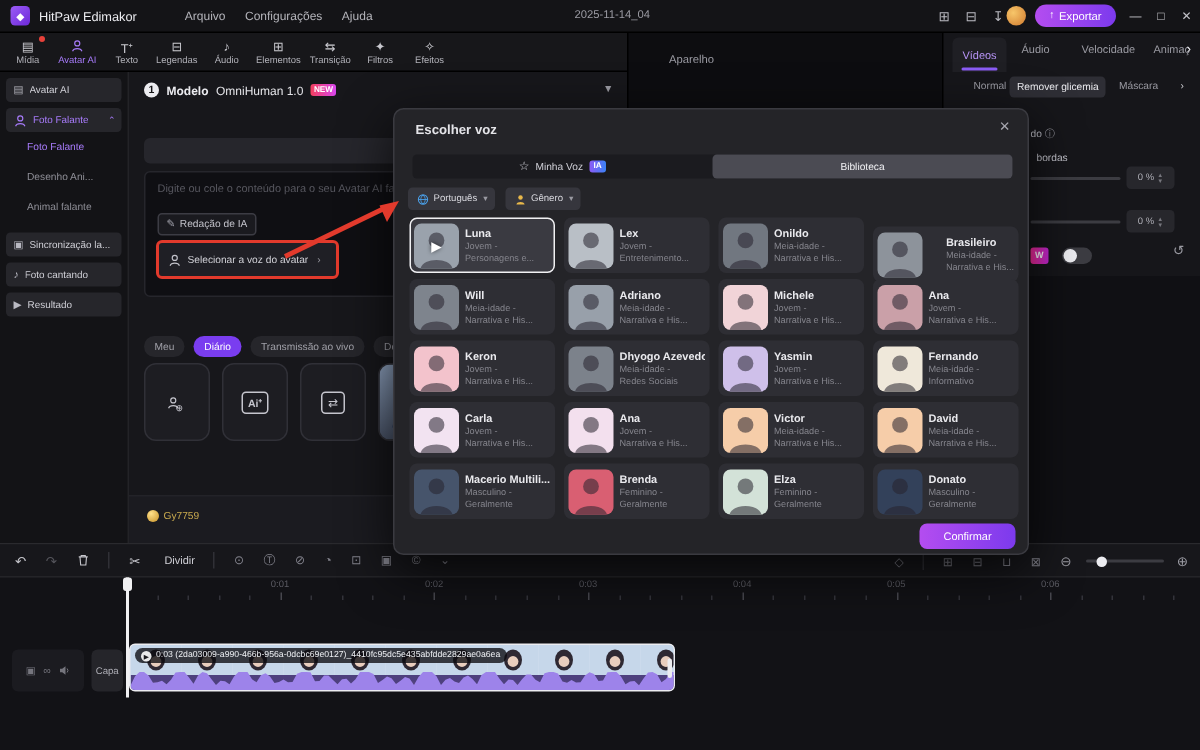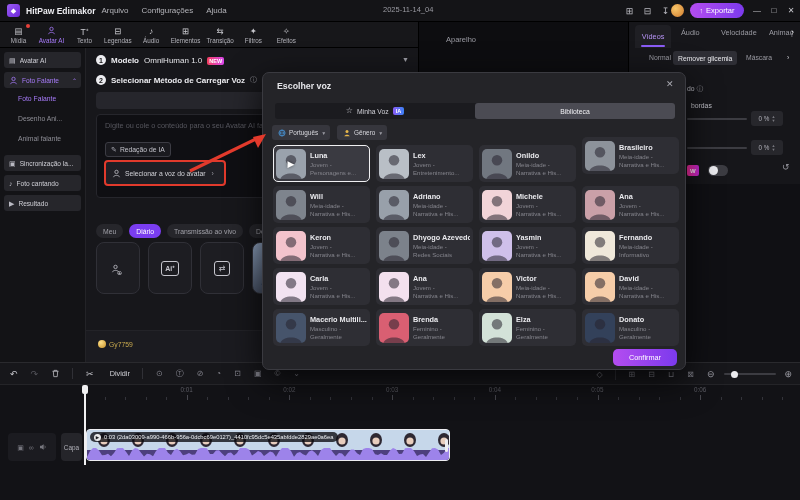--- a/index.html
+++ b/index.html
@@ -3,21 +3,21 @@
 <meta charset="utf-8">
 <style>
 *{margin:0;padding:0;box-sizing:border-box;font-family:"Liberation Sans",sans-serif;-webkit-font-smoothing:antialiased}
 html,body{width:800px;height:500px;overflow:hidden}
 body{background:#0a0a0c;color:#ddd;position:relative}
 .abs{position:absolute}
 .ic{display:inline-flex;align-items:center;justify-content:center;line-height:1}
 
 #titlebar{position:absolute;left:0;top:0;width:800px;height:22px;background:#141417;border-bottom:1px solid #000;display:flex;align-items:center}
 #logo{width:13px;height:13px;border-radius:3px;margin:0 6px 0 7px;background:linear-gradient(135deg,#9b5cf6,#6d28d9);display:flex;align-items:center;justify-content:center;color:#fff;font-size:7px}
-#appname{font-size:8.5px;font-weight:bold;color:#ececf0;margin-right:6px}
+#appname{font-size:8.5px;font-weight:normal;color:#ececf0;margin-right:32px}
 .menu{font-size:8px;color:#b4b4ba;margin-right:13px;cursor:default}
 #tb-date{position:absolute;left:383px;top:5px;font-size:7.5px;color:#9a9aa2}
 .tb-ic{position:absolute;top:3px;width:15px;height:15px;color:#b9b9c0;font-size:9px;display:flex;align-items:center;justify-content:center}
 #user-avatar{position:absolute;left:671px;top:4px;width:13px;height:13px;border-radius:50%;background:radial-gradient(circle at 35% 35%,#f7c66a,#d07a2e)}
 #export-btn{position:absolute;left:690px;top:3px;width:54px;height:15px;border-radius:8px;background:linear-gradient(90deg,#b44df0,#7c3aed);display:flex;align-items:center;justify-content:center;gap:3px;color:#fff;font-size:7.5px}
 .winbtn{position:absolute;top:3px;width:16px;height:15px;color:#c6c6cc;font-size:8px;display:flex;align-items:center;justify-content:center}
 
 #ribbon{position:absolute;left:0;top:22px;width:418px;height:26px;background:#17171a;border-bottom:1px solid #000;display:flex;padding-left:2px}
 .rb-item{min-width:33px;padding:0 3px;display:flex;flex-direction:column;align-items:center;justify-content:center;position:relative}
 .rb-item .rb-ic{font-size:8.5px;height:10px;color:#c9c9cf}
@@ -28,21 +28,21 @@
 #sidebar{position:absolute;left:0;top:48px;width:85px;height:314px;background:#131316}
 .sb-btn{position:absolute;left:4px;width:77px;height:16px;background:#26262b;border-radius:3px;display:flex;align-items:center;gap:4px;padding-left:5px;font-size:6.6px;color:#cfcfd6;white-space:nowrap;overflow:hidden}
 .sb-btn .ic{color:#b9b9c2;font-size:7px;flex:none}
 .sb-btn.purple{color:#a77bfa}.sb-btn.purple .ic{color:#a77bfa}
 .sb-sub{position:absolute;left:18px;font-size:6.8px;color:#8e8e96;white-space:nowrap}
 .sb-sub.active{color:#a77bfa}
 .sb-chev{margin-left:auto;margin-right:4px;font-size:6px;color:#a77bfa}
 
 #main{position:absolute;left:85px;top:48px;width:333px;height:314px;background:#17171b;border-left:1px solid #232327}
 .stepnum{display:inline-flex;width:10px;height:10px;border-radius:50%;background:#ececf0;color:#141416;font-size:7px;font-weight:bold;align-items:center;justify-content:center;flex:none}
-.steprow{position:absolute;display:flex;align-items:flex-end;gap:5px}
+.steprow{position:absolute;display:flex;align-items:center;gap:5px}
 .steplb{font-size:8px;font-weight:bold;color:#ececf0;white-space:nowrap}
 #model-name{font-size:8px;color:#e4e4e8;white-space:nowrap}
 .badge-new{font-size:5.5px;font-weight:bold;color:#fff;background:linear-gradient(90deg,#f43f5e,#d946ef);border-radius:2px;padding:1px 2px}
 #tabbar{position:absolute;left:10px;top:44px;width:313px;height:17px;background:#26262c;border-radius:4px}
 #tab-text{position:absolute;left:2px;top:2px;width:152px;height:13px;background:#141418;border-radius:3px;display:flex;align-items:center;justify-content:center;font-size:7.3px;color:#ececf0}
 #tab-audio{position:absolute;left:160px;top:0;width:150px;height:17px;display:flex;align-items:center;justify-content:center;font-size:7.3px;color:#93939b}
 #script-box{position:absolute;left:10px;top:66px;width:313px;height:84px;background:#0f0f13;border:1px solid #26262c;border-radius:4px}
 #placeholder{position:absolute;left:8px;top:6px;font-size:7.3px;color:#56565e;width:245px}
 #ai-chip{position:absolute;left:8px;top:27px;height:15px;padding:0 5px;border:1px solid #3c3c44;border-radius:3px;background:#1a1a1f;display:flex;align-items:center;gap:3px;font-size:6.8px;color:#c2c2ca}
 #voice-btn{position:absolute;left:7px;top:45px;width:122px;height:26px;background:#1f1f25;border:2px solid #e23a2c;border-radius:4px;display:flex;align-items:center;gap:4px;padding:0 6px;font-size:6.8px;color:#d2d2d8;white-space:nowrap}
@@ -218,25 +218,20 @@
   </div>
 
 <div id="main">
   <div class="steprow" style="left:10px;top:7px">
     <span class="stepnum">1</span>
     <span class="steplb">Modelo</span>
     <span id="model-name">OmniHuman 1.0</span>
     <span class="badge-new">NEW</span>
   </div>
   <span class="abs" style="left:316px;top:8px;color:#9a9aa2;font-size:7px">▼</span>
-  <div class="steprow" style="left:10px;top:27px">
-    <span class="stepnum">2</span>
-    <span class="steplb">Selecionar Método de Carregar Voz</span>
-    <span style="color:#8e8e96;font-size:7px">ⓘ</span>
-  </div>
   <div id="tabbar">
     <div id="tab-audio">Áudio</div>
   </div>
   <div id="script-box">
     <div id="placeholder">Digite ou cole o conteúdo para o seu Avatar AI falar</div>
     <div id="ai-chip">
       <span class="ic" style="font-size:7px;color:#a8a8b2">✎</span>
       <span>Redação de IA</span>
     </div>
     <div id="voice-btn">
@@ -388,21 +383,21 @@
             <circle cx="12" cy="9" r="4.2" fill="rgba(38,34,46,.55)"></circle>
             <path d="M3.5 24c1.3-6 15.7-6 17 0z" fill="rgba(38,34,46,.55)"></path>
           </svg>
         </div>
         <div class="vtxt">
           <div class="vname">Onildo</div>
           <div class="vdesc">Meia-idade -</div>
           <div class="vdesc">Narrativa e His...</div>
         </div>
       </div>
-      <div class="vcard" style="left: 319px; top: 64px;">
+      <div class="vcard" style="left: 319px; top: 78px; justify-content: space-between;">
         <div class="vav" style="background:#8d939b">
           <svg viewBox="0 0 24 24">
             <circle cx="12" cy="9" r="4.2" fill="rgba(38,34,46,.55)"></circle>
             <path d="M3.5 24c1.3-6 15.7-6 17 0z" fill="rgba(38,34,46,.55)"></path>
           </svg>
         </div>
         <div class="vtxt">
           <div class="vname">Brasileiro</div>
           <div class="vdesc">Meia-idade -</div>
           <div class="vdesc">Narrativa e His...</div>

